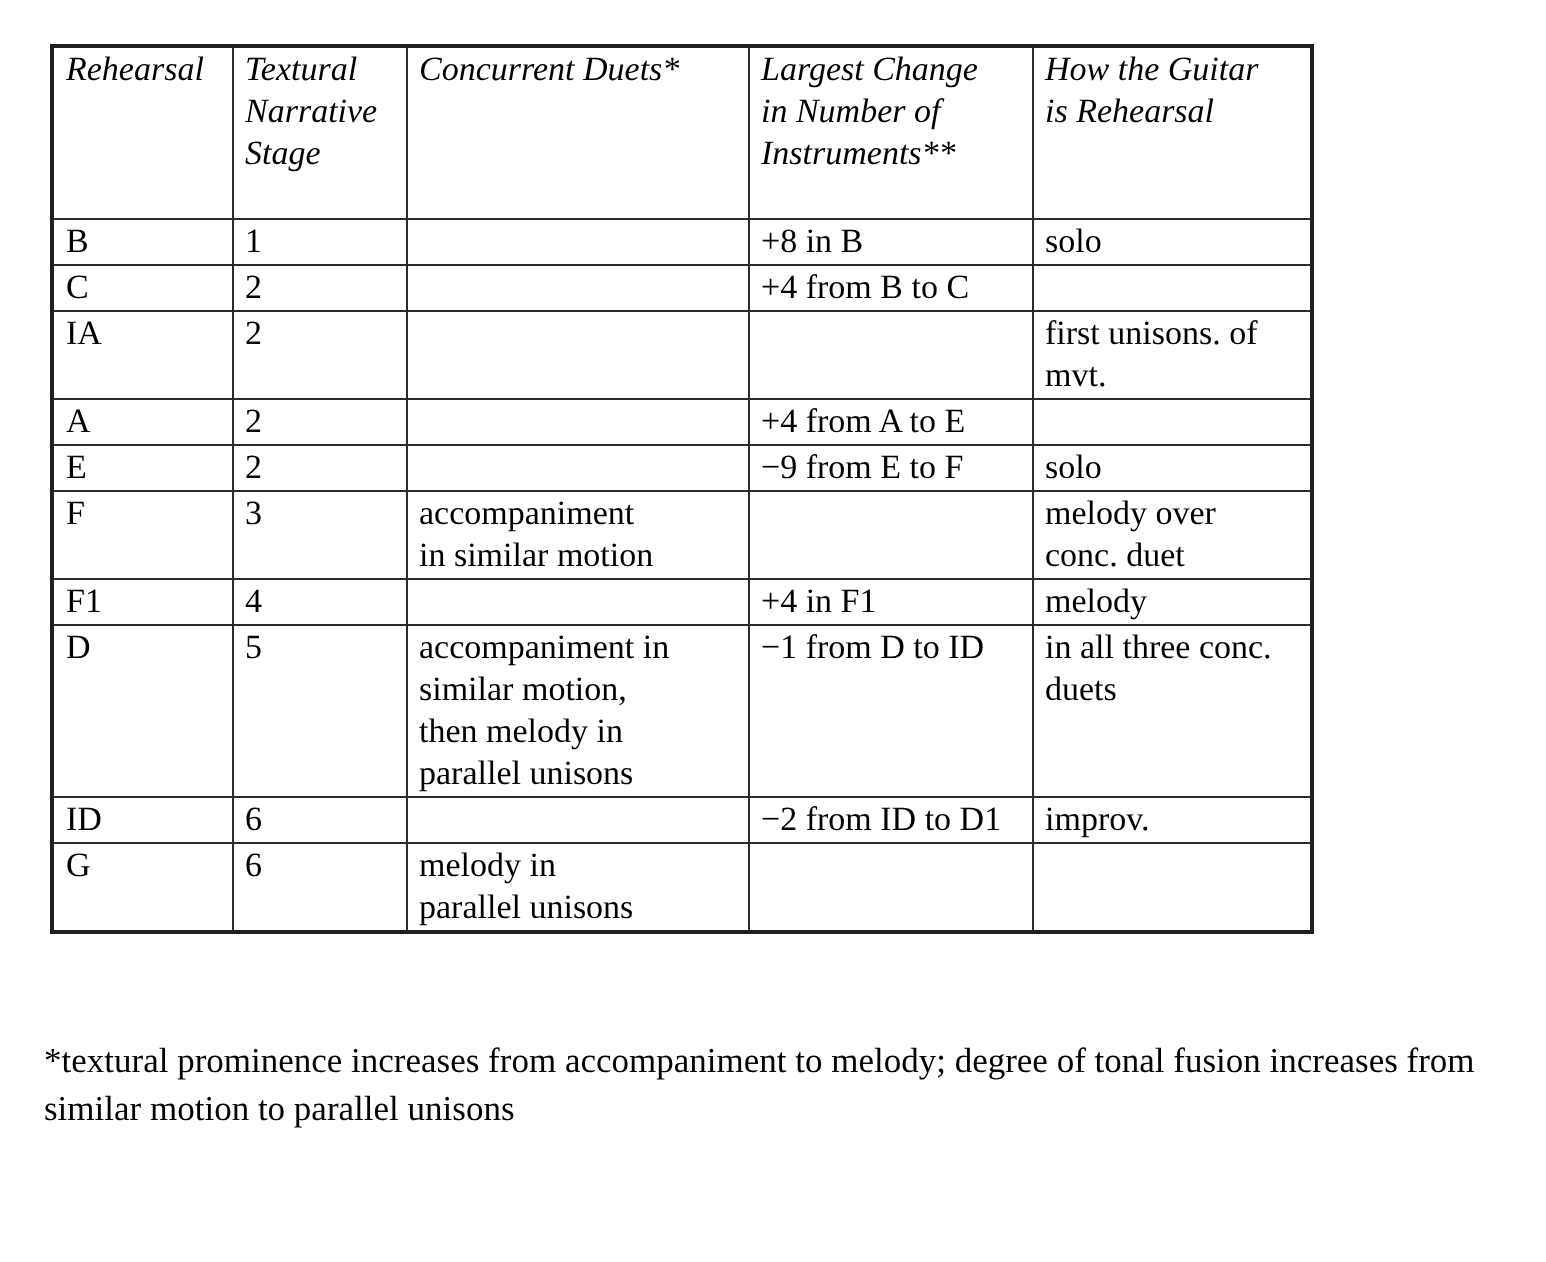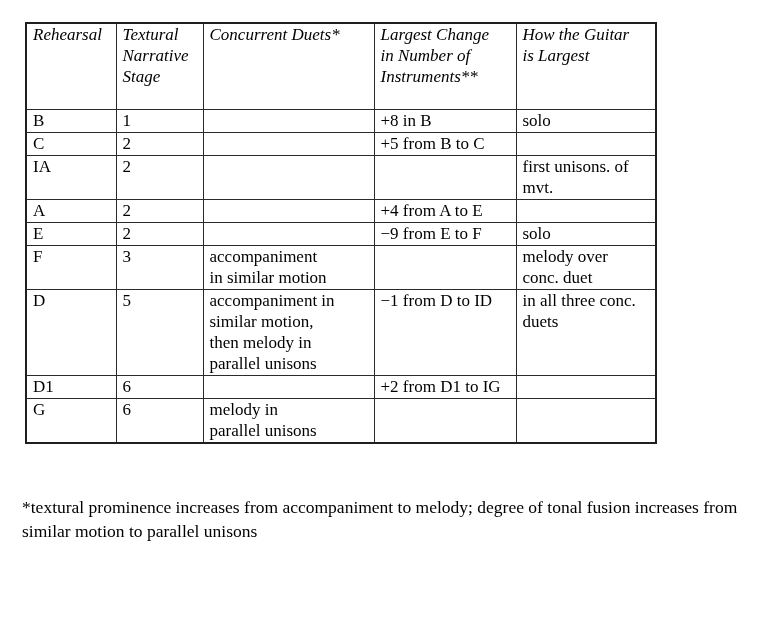--- a/index.html
+++ b/index.html
@@ -71,36 +71,36 @@
       <tr>
         <th>Rehearsal</th>
         <th>Textural
 Narrative
 Stage</th>
         <th>Concurrent Duets*</th>
         <th>Largest Change
 in Number of
 Instruments**</th>
         <th>How the Guitar
-is Largest</th>
+is Rehearsal</th>
       </tr>
     </thead>
     <tbody>
       <tr class="row-single">
         <td>B</td>
         <td>1</td>
         <td></td>
         <td>+8 in B</td>
         <td>solo</td>
       </tr>
       <tr class="row-single">
         <td>C</td>
         <td>2</td>
         <td></td>
-        <td>+5 from B to C</td>
+        <td>+4 from B to C</td>
         <td></td>
       </tr>
       <tr class="row-double">
         <td>IA</td>
         <td>2</td>
         <td></td>
         <td></td>
         <td>first unisons. of
 mvt.</td>
       </tr>
@@ -120,37 +120,44 @@
       </tr>
       <tr class="row-double">
         <td>F</td>
         <td>3</td>
         <td>accompaniment
 in similar motion</td>
         <td></td>
         <td>melody over
 conc. duet</td>
       </tr>
+      <tr class="row-single">
+        <td>F1</td>
+        <td>4</td>
+        <td></td>
+        <td>+4 in F1</td>
+        <td>melody</td>
+      </tr>
       <tr class="row-quad">
         <td>D</td>
         <td>5</td>
         <td>accompaniment in
 similar motion,
 then melody in
 parallel unisons</td>
         <td>−1 from D to ID</td>
         <td>in all three conc.
 duets</td>
       </tr>
       <tr class="row-single">
-        <td>D1</td>
+        <td>ID</td>
         <td>6</td>
         <td></td>
-        <td>+2 from D1 to IG</td>
-        <td></td>
+        <td>−2 from ID to D1</td>
+        <td>improv.</td>
       </tr>
       <tr class="row-double">
         <td>G</td>
         <td>6</td>
         <td>melody in
 parallel unisons</td>
         <td></td>
         <td></td>
       </tr>
     </tbody>

